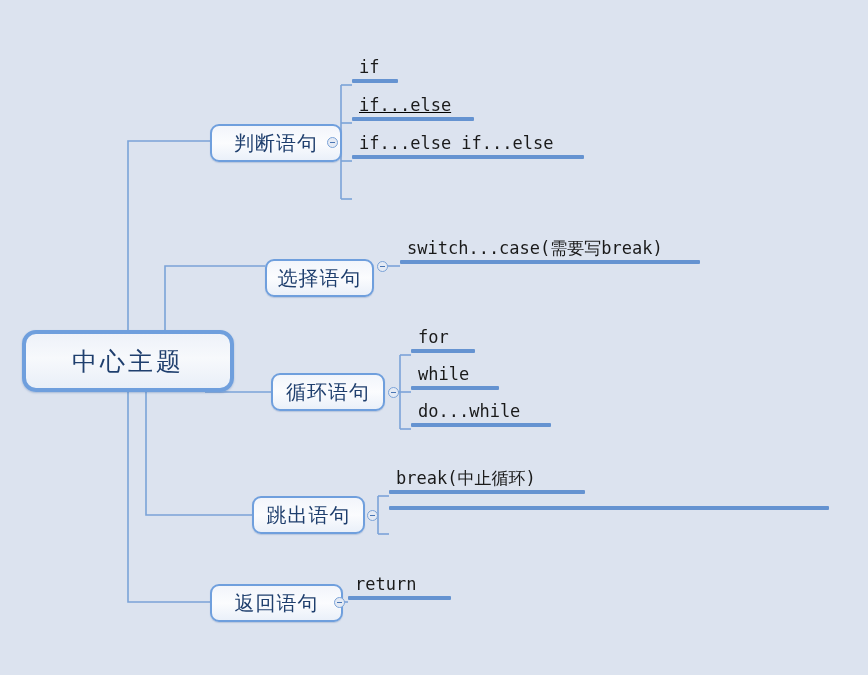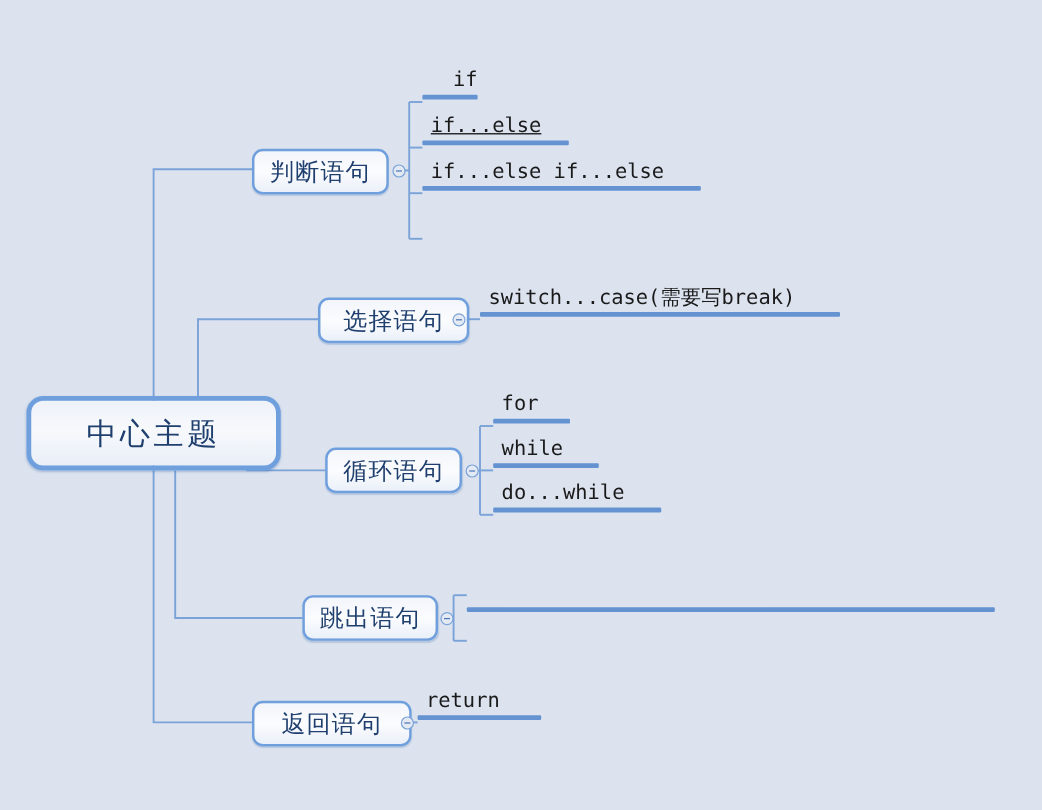--- a/index.html
+++ b/index.html
@@ -154,39 +154,39 @@
       <path d="M 378,534 L 389,534"></path>
 
       <path d="M 332,602 L 348,602"></path>
     </g>
   </svg>
 
   <div class="central-node">
     <span class="label">中心主题</span>
   </div>
 
-  <div class="branch-node" style="left:210px; top:124px; width:114px;">
+  <div class="branch-node" style="left:210px; top:124px; width:132px;">
     <span class="label">判断语句</span>
   </div>
   <div class="toggle" style="left:327px; top:137px;"></div>
 
-  <div class="leaf" style="left:352px; top:56px;text-align:right;">
+  <div class="leaf" style="left:352px; top:56px;">
     <span class="leaf-text">if</span>
     <span class="leaf-underline" style="width:46px;"></span>
   </div>
   <div class="leaf" style="left:352px; top:94px;text-decoration:underline;">
     <span class="leaf-text">if...else</span>
     <span class="leaf-underline" style="width:122px;"></span>
   </div>
   <div class="leaf" style="left:352px; top:132px;">
     <span class="leaf-text">if...else if...else</span>
     <span class="leaf-underline" style="width:232px;"></span>
   </div>
 
-  <div class="branch-node" style="left:265px; top:248px; width:126px;">
+  <div class="branch-node" style="left:265px; top:259px; width:109px;">
     <span class="label">选择语句</span>
   </div>
   <div class="toggle" style="left:377px; top:261px;"></div>
 
   <div class="leaf" style="left:400px; top:237px;">
     <span class="leaf-text">switch...case(需要写break)</span>
     <span class="leaf-underline" style="width:300px;"></span>
   </div>
 
   <div class="branch-node" style="left:271px; top:373px; width:114px;">
@@ -205,20 +205,24 @@
   <div class="leaf" style="left:411px; top:400px;">
     <span class="leaf-text">do...while</span>
     <span class="leaf-underline" style="width:140px;"></span>
   </div>
 
   <div class="branch-node" style="left:252px; top:496px; width:113px;">
     <span class="label">跳出语句</span>
   </div>
   <div class="toggle" style="left:367px; top:510px;"></div>
 
+  <div class="leaf" style="left:389px; top:467px;">
+    <span class="leaf-text">break(中止循环)</span>
+    <span class="leaf-underline" style="width:196px;"></span>
+  </div>
   <div class="leaf" style="left:389px; top:505px;">
     <span class="leaf-underline" style="width:440px;"></span>
   </div>
 
   <div class="branch-node" style="left:210px; top:584px; width:133px;">
     <span class="label">返回语句</span>
   </div>
   <div class="toggle" style="left:334px; top:597px;"></div>
 
   <div class="leaf" style="left:348px; top:573px;">

